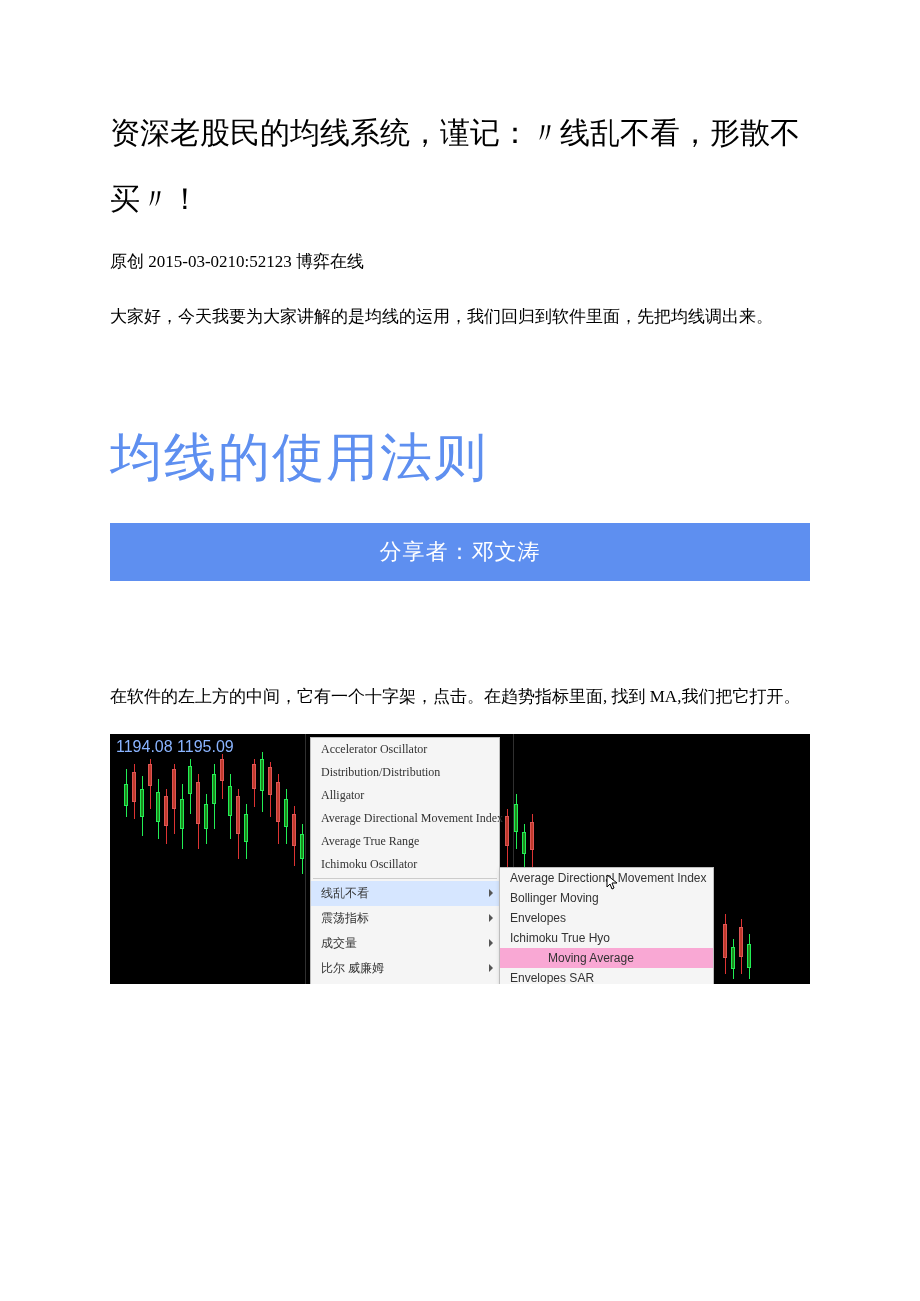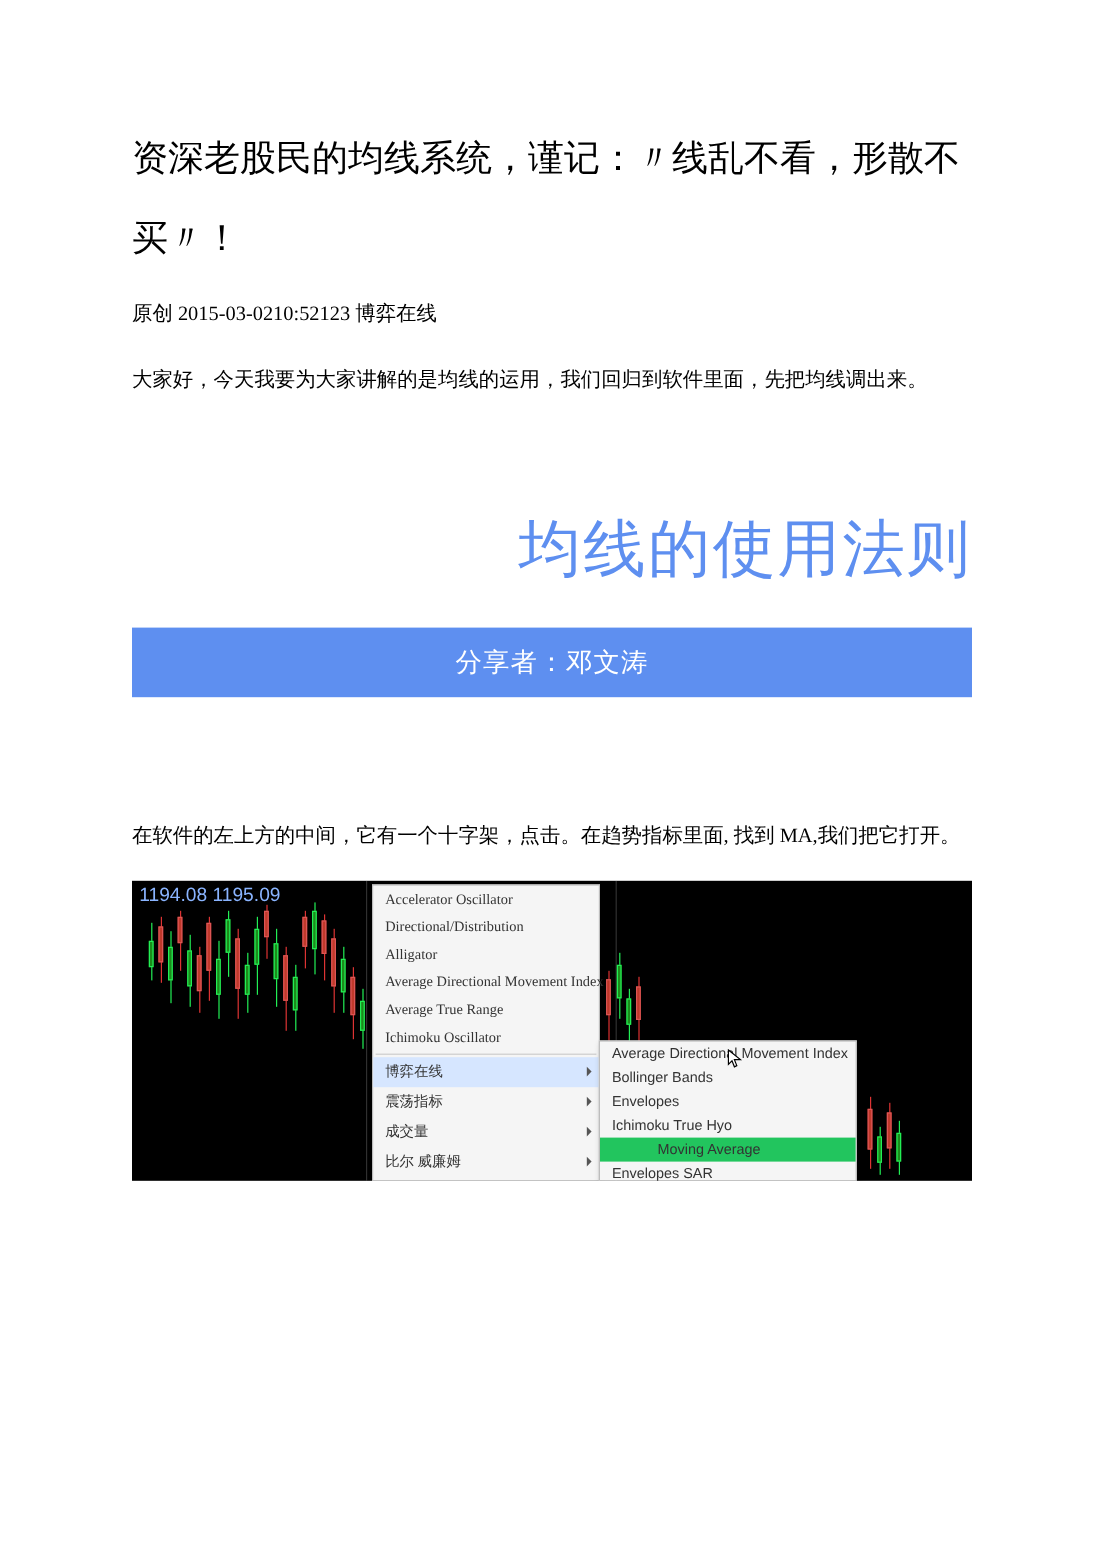--- a/index.html
+++ b/index.html
@@ -26,21 +26,21 @@
   .para {
     font-size: 17px;
     line-height: 1.9;
     font-family: "SimSun", serif;
     margin-bottom: 20px;
     margin-top: 15px;
   }
   .big-heading {
     color: #5e8ff0;
     font-size: 52px;
-    text-align: right;
+    text-align: left;
     font-weight: 500;
     margin-top: 90px;
     margin-bottom: 30px;
     letter-spacing: 2px;
   }
   .share-bar {
     background: #5e8ff0;
     color: #fff;
     text-align: center;
     font-size: 22px;
@@ -99,21 +99,21 @@
     width: 215px;
     background: #f5f5f5;
     border: 1px solid #bdbdbd;
     box-shadow: 2px 2px 5px rgba(0,0,0,.3);
   }
   .menu2 .mi {
     padding: 3px 10px;
     color: #333;
     white-space: nowrap;
   }
-  .menu2 .mi.hl { background: #22c55e; padding-left: 48px; }
+  .menu2 .mi.hl { background: #f9a8d4; padding-left: 48px; }
   .cursor {
     position: absolute;
     width: 0; height: 0;
   }
   .cursor svg { position:absolute; top:-2px; left:-2px; }
 </style>
 </head>
 <body>
 
 <h1 class="title">资深老股民的均线系统，谨记：〃线乱不看，形散不买〃！</h1>
@@ -191,36 +191,36 @@
     <div class="body-r" style="left:613px; top:190px; height:34px;"></div>
   <div class="wick" style="left:623px; top:205px; height:40px;"></div>
     <div class="body-g" style="left:621px; top:213px; height:22px;"></div>
   <div class="wickr" style="left:631px; top:185px; height:55px;"></div>
     <div class="body-r" style="left:629px; top:193px; height:30px;"></div>
   <div class="wick" style="left:639px; top:200px; height:45px;"></div>
     <div class="body-g" style="left:637px; top:210px; height:24px;"></div>
 
   <div class="menu1">
     <div class="mi">Accelerator Oscillator</div>
-    <div class="mi">Directional/Distribution</div>
+    <div class="mi">Distribution/Distribution</div>
     <div class="mi">Alligator</div>
     <div class="mi">Average Directional Movement Index</div>
     <div class="mi">Average True Range</div>
     <div class="mi">Ichimoku Oscillator</div>
     <div class="sep"></div>
-    <div class="mi hl"><span>博弈在线</span><span class="arrow"></span></div>
+    <div class="mi hl"><span>线乱不看</span><span class="arrow"></span></div>
     <div class="mi"><span>震荡指标</span><span class="arrow"></span></div>
     <div class="mi"><span>成交量</span><span class="arrow"></span></div>
     <div class="mi"><span>比尔 威廉姆</span><span class="arrow"></span></div>
     <div class="mi"><span>自定义</span><span class="arrow"></span></div>
   </div>
 
   <div class="menu2">
     <div class="mi">Average Directional Movement Index</div>
-    <div class="mi">Bollinger Bands</div>
+    <div class="mi">Bollinger Moving</div>
     <div class="mi">Envelopes</div>
     <div class="mi">Ichimoku True Hyo</div>
     <div class="mi hl">
       <span>Moving Average</span>
       <span class="cursor" style="left: 108px; top: 8px;">
         <svg width="14" height="16">
             <path d="M1 1 L1 13 L4 10 L6 15 L8 14 L6 9 L11 9 Z" fill="#fff" stroke="#000" stroke-width="1"></path>
           </svg>
       </span>
     </div>

